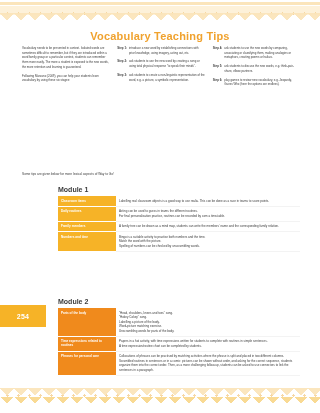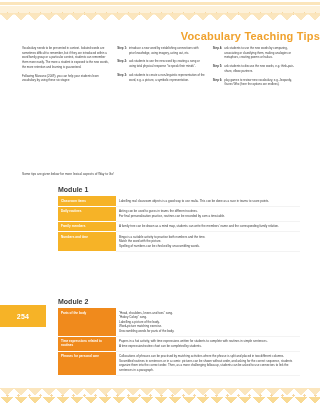--- a/index.html
+++ b/index.html
@@ -37,21 +37,21 @@
     position:absolute;left:0;width:320px;height:12px;
     background-image:radial-gradient(#f6d49a 1px, transparent 1.2px);
     background-size:11px 11px;background-position:2px 2px;
     opacity:.9;
   }
   .dots-top{top:6px;}
   .dots-bottom{bottom:13px;}
 
   
   .title{
-    position:absolute;top:30px;left:0;width:320px;text-align:right;
+    position:absolute;top:30px;left:0;width:320px;text-align:center;
     font-size:11px;font-weight:bold;color:#f0a22e;letter-spacing:.2px;
   }
 
   
   .cols{
     position:absolute;top:46px;left:22px;width:278px;
     display:flex;gap:8px;
   }
   .col{width:33%;}
   .col p{margin:0 0 4px 0;font-size:2.9px;line-height:1.62;text-align:left;}

